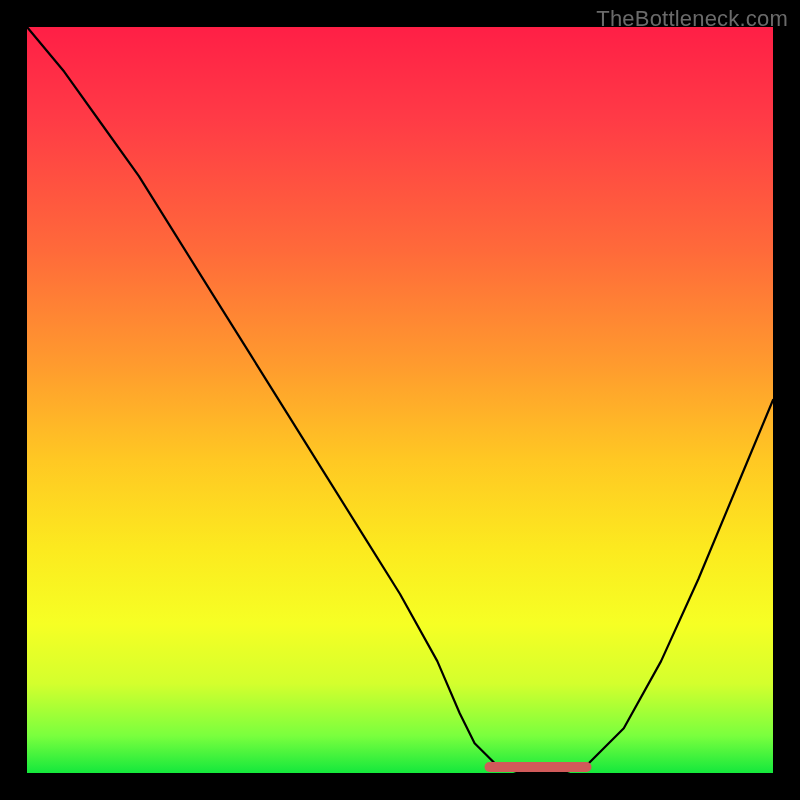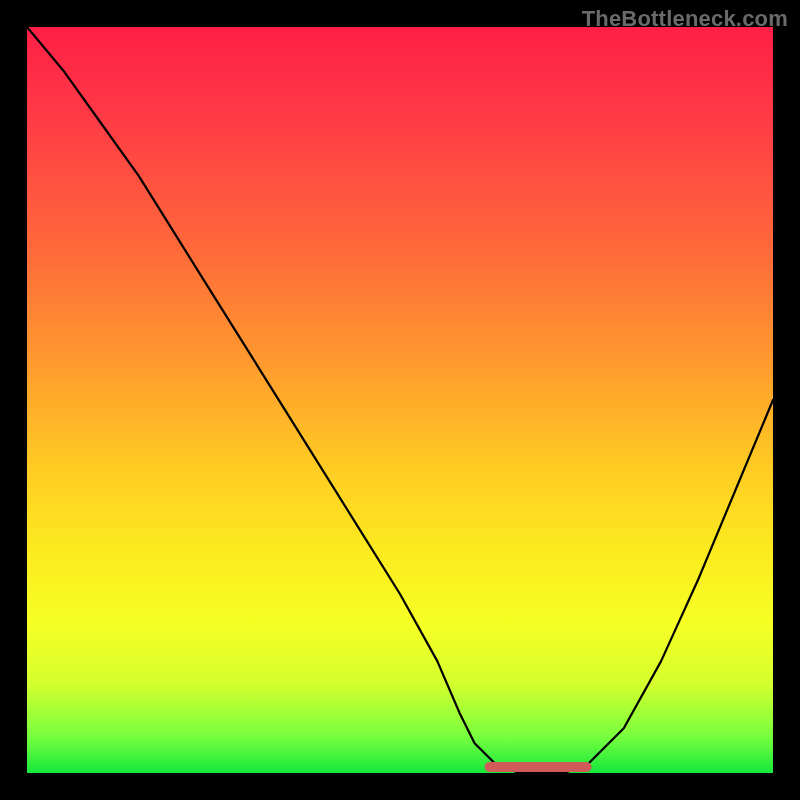--- a/index.html
+++ b/index.html
@@ -37,21 +37,21 @@
       #7aff3e 95%,
       #14e83c 100%
     );
   }
   .watermark {
     position: absolute;
     top: 6px;
     right: 12px;
     color: #6a6a6a;
     font-size: 22px;
-    font-weight: 700;
+    font-weight: 400;
     letter-spacing: 0.2px;
     user-select: none;
   }
   svg.curve {
     position: absolute;
     left: 0;
     top: 0;
     width: 746px;
     height: 746px;
     overflow: visible;

